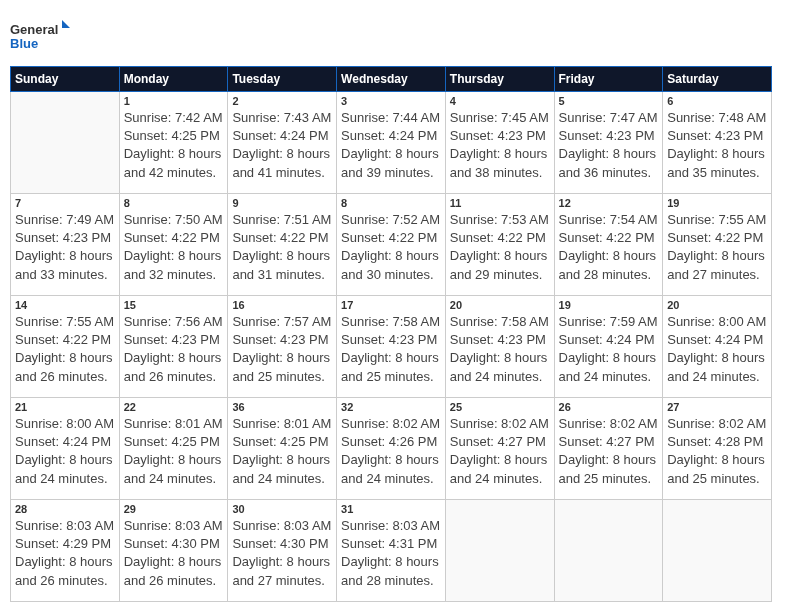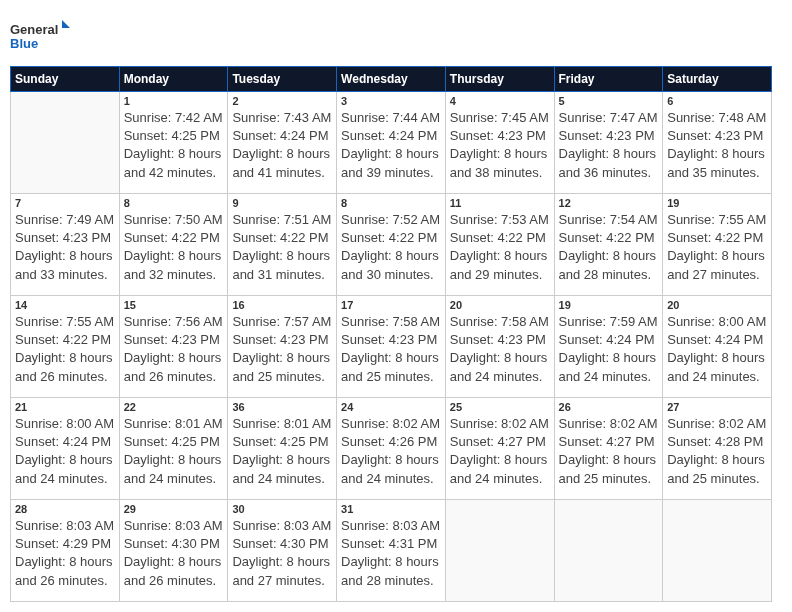--- a/index.html
+++ b/index.html
@@ -207,21 +207,21 @@
       </td>
           <td>
         <span class="day-number">22</span>
         <span class="day-info">Sunrise: 8:01 AM<br>Sunset: 4:25 PM<br>Daylight: 8 hours and 24 minutes.</span>
       </td>
           <td>
         <span class="day-number">36</span>
         <span class="day-info">Sunrise: 8:01 AM<br>Sunset: 4:25 PM<br>Daylight: 8 hours and 24 minutes.</span>
       </td>
           <td>
-        <span class="day-number">24</span>
+        <span class="day-number">32</span>
         <span class="day-info">Sunrise: 8:02 AM<br>Sunset: 4:26 PM<br>Daylight: 8 hours and 24 minutes.</span>
       </td>
           <td>
         <span class="day-number">25</span>
         <span class="day-info">Sunrise: 8:02 AM<br>Sunset: 4:27 PM<br>Daylight: 8 hours and 24 minutes.</span>
       </td>
           <td>
         <span class="day-number">26</span>
         <span class="day-info">Sunrise: 8:02 AM<br>Sunset: 4:27 PM<br>Daylight: 8 hours and 25 minutes.</span>
       </td>

